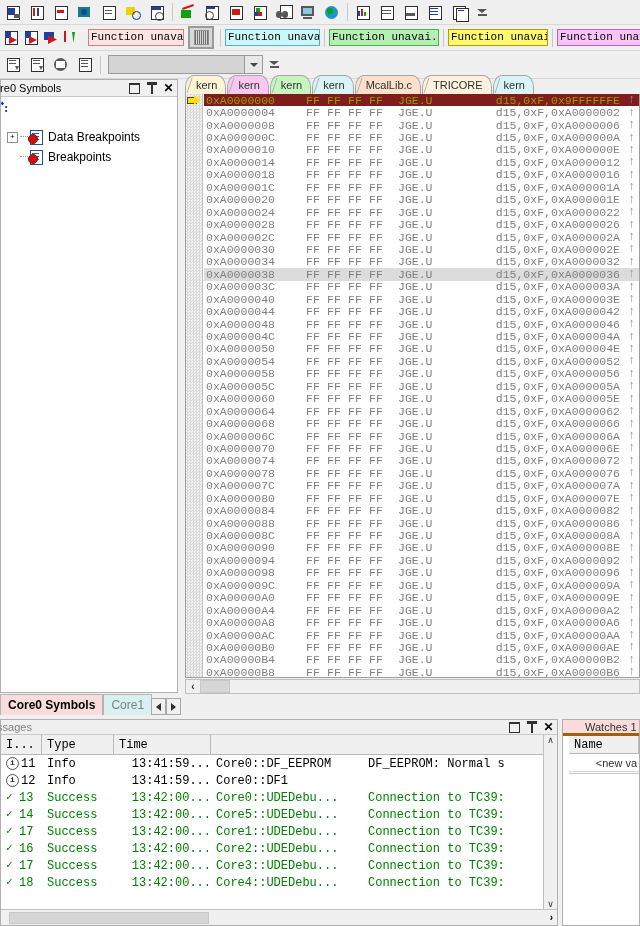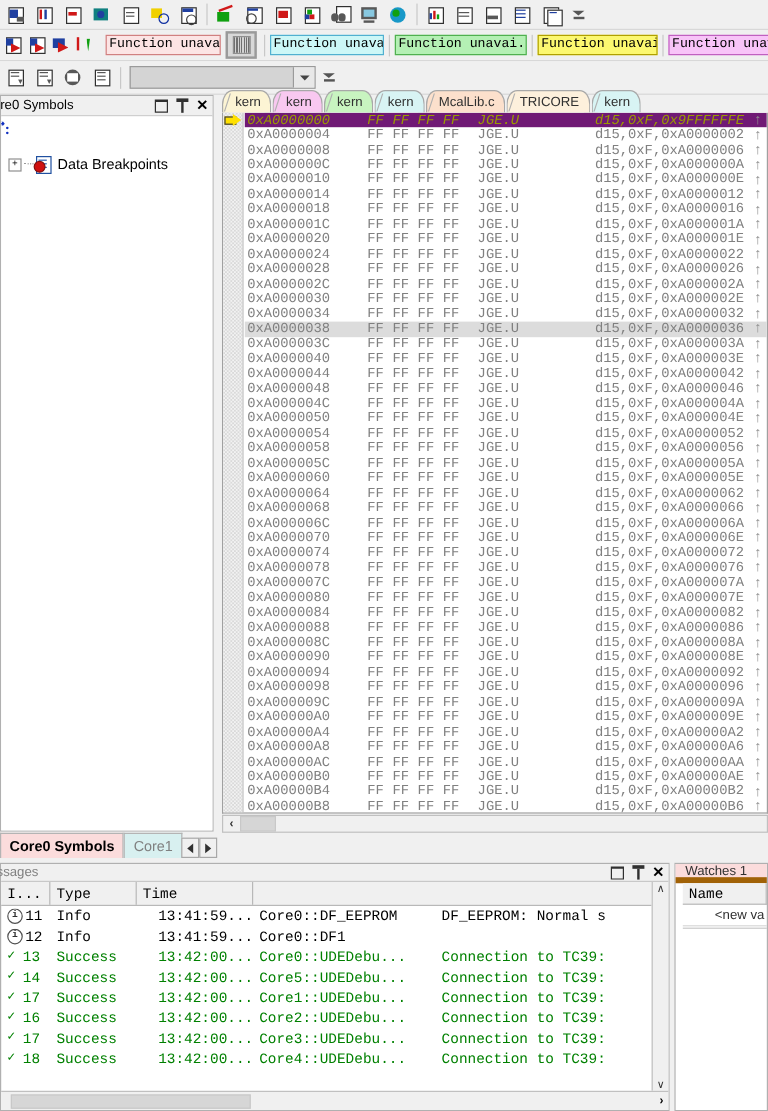--- a/index.html
+++ b/index.html
@@ -171,21 +171,21 @@
     background:
       repeating-conic-gradient(#d9d9d9 0% 25%, #f2f2f2 0% 50%) 0 0/3px 3px;
     border-right:1px solid #c0c0c0;box-sizing:border-box;
   }
   .rows{position:absolute;left:18px;top:0;right:0;top:0;}
   .drow{
     display:flex;align-items:center;height:12.45px;
     font-family:"Liberation Mono", monospace;
     font-size:11.5px;color:#808080;white-space:nowrap;
   }
-  .drow.cur{background:#701a75;color:#9a9a00;font-style:italic;}
+  .drow.cur{background:#7f1d1d;color:#9a9a00;}
   .drow.sel{background:#dcdcdc;}
   .c-addr{width:100px;padding-left:2px;}
   .c-b{width:21px;}
   .c-mn{width:62px;padding-left:8px;}
   .c-op{flex:1;text-align:right;padding-right:4px;}
   .c-ar{width:15px;text-align:center;color:#909090;font-size:12px;}
   .curarrow{
     position:absolute;left:1px;top:1px;width:15px;height:11px;
   }
   .curarrow .sh{
@@ -255,22 +255,22 @@
                 box-sizing:border-box;margin-left:8px;}
   .msghs .rbtn{margin-left:auto;margin-right:4px;font-size:10px;font-weight:bold;}
 
   
   .watchdock{
     position:absolute;left:562px;top:719px;width:78px;height:207px;
     background:#fff;border:1px solid #b0b0b0;box-sizing:border-box;
   }
   .wtab{
     height:16px;background:#fbdcdc;display:flex;align-items:center;
-    padding-left:8px;font-size:11px;color:#303030;
-    border-bottom:5px solid #a16207;box-sizing:border-box;
+    padding-left:22px;font-size:11px;color:#303030;
+    border-bottom:3px solid #a16207;box-sizing:border-box;
   }
   .wcol{
     height:18px;background:#f0f0f0;border-bottom:1px solid #b8b8b8;
     display:flex;align-items:center;padding-left:5px;box-sizing:border-box;
     font-family:"Liberation Mono",monospace;font-size:12px;
     margin-left:6px;border-right:1px solid #b8b8b8;
   }
   .wnew{
     height:17px;display:flex;align-items:center;justify-content:flex-end;
     font-family:"Liberation Sans",sans-serif;font-size:11px;color:#303030;
@@ -532,20 +532,32 @@
             <span class="tdots"></span>
             <span class="bpico">
               <i class="paper"></i>
               <i class="bar" style="top:3px"></i>
               <i class="bar" style="top:6px"></i>
               <i class="bar" style="top:9px"></i>
               <i class="dot"></i>
             </span>
             <span>Data Breakpoints</span>
           </div>
+          <div class="trow">
+            <span class="tspace"></span>
+            <span class="tdots"></span>
+            <span class="bpico">
+              <i class="paper"></i>
+              <i class="bar" style="top:3px"></i>
+              <i class="bar" style="top:6px"></i>
+              <i class="bar" style="top:9px"></i>
+              <i class="dot"></i>
+            </span>
+            <span>Breakpoints</span>
+          </div>
         </div>
     </div>
   </div>
 
   <div class="ldtabs">
     <div class="ldtab sel">Core0 Symbols</div>
     <div class="ldtab unsel">Core1</div>
     <div class="spin">
       <div class="l">
           <i></i>

